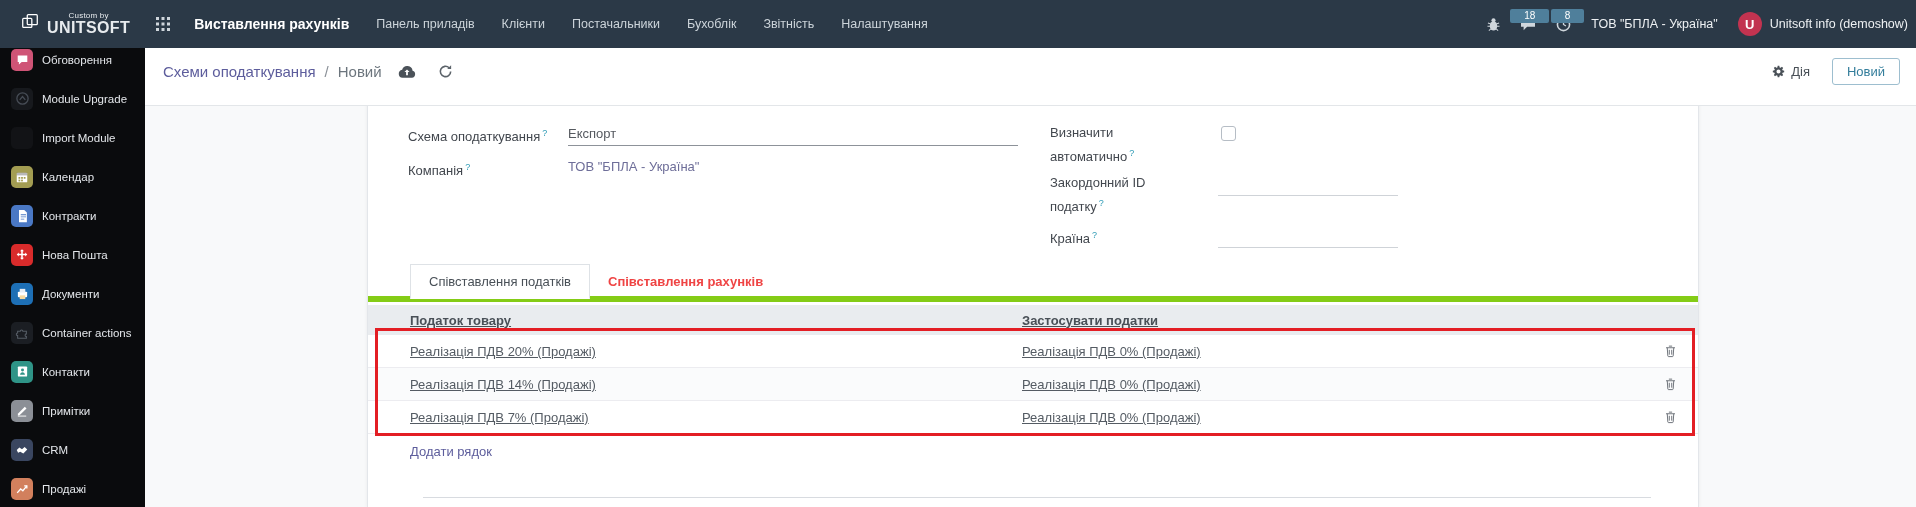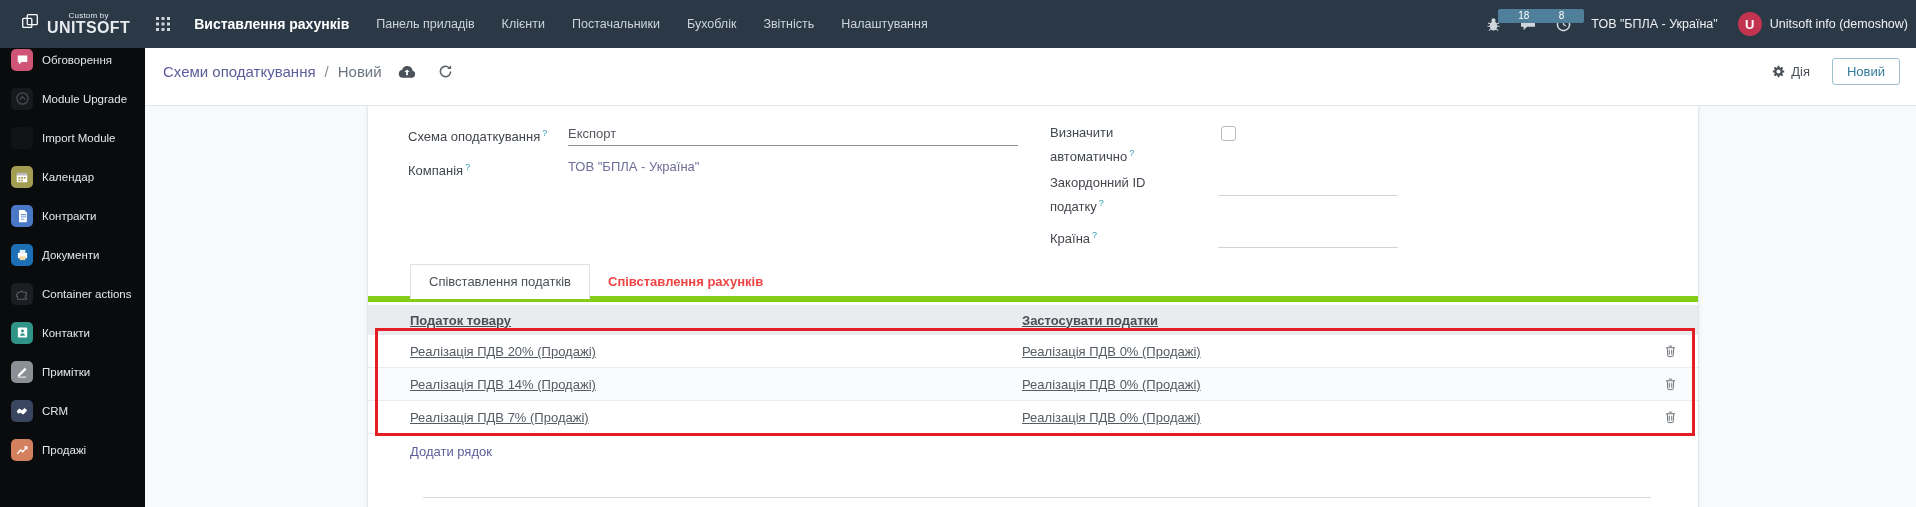--- a/index.html
+++ b/index.html
@@ -13,21 +13,21 @@
   .logo-text { line-height:1; text-align:center; }
   .logo-top { font-size:8px; color:#e7ebee; letter-spacing:.2px; }
   .logo-bottom { font-size:16px; font-weight:bold; letter-spacing:.4px; }
   .apps-grid { margin-left:26px; display:flex; align-items:center; cursor:pointer; }
   .app-title { margin-left:24px; font-size:14px; font-weight:bold; color:#fff; white-space:nowrap; }
   .topmenu { display:flex; gap:27px; margin-left:27px; font-size:12.5px; color:#ccd4da; }
   .topmenu span { cursor:pointer; white-space:nowrap; }
   .topbar-right { margin-left:auto; display:flex; align-items:center; gap:20px; margin-right:8px; }
   .icon-badge { position:relative; display:flex; align-items:center; cursor:pointer; }
   .badge { position:absolute; top:-8px; right:-13px; background:#4f7f9b; color:#fff;
-           font-size:10px; padding:1px 20px; border-radius:2px; line-height:1.2; }
+           font-size:10px; padding:1px 14px; border-radius:2px; line-height:1.2; }
   .tb-company { font-size:12.5px; color:#eef1f3; white-space:nowrap; cursor:pointer; }
   .tb-user { display:flex; align-items:center; gap:8px; cursor:pointer; }
   .avatar { width:24px; height:24px; border-radius:50%; background:#c23350; color:#fff;
             font-size:13px; font-weight:bold; display:flex; align-items:center; justify-content:center; }
   .tb-username { font-size:12.5px; color:#eef1f3; white-space:nowrap; }
 
   
   .sidebar { position:absolute; left:0; top:38px; width:145px; height:502px;
              background:#0a0b0d; z-index:20; padding-top:2px; }
   .side-item { height:39px; display:flex; align-items:center; gap:9px; padding-left:11px; cursor:pointer; }
@@ -201,20 +201,28 @@
   <div class="side-item">
     <span class="tile" style="background-color: rgb(74, 120, 196);">
       <svg width="13" height="14" viewBox="0 0 14 16">
           <path fill="#fff" d="M3 1h6l3 3v11H3z"></path>
           <path fill="#4a78c4" d="M5 6h6v1H5zM5 8.5h6v1H5zM5 11h4v1H5z"></path>
         </svg>
     </span>
     <span class="side-label">Контракти</span>
   </div>
 
+  <div class="side-item">
+    <span class="tile" style="background-color: rgb(217, 43, 43);">
+      <svg width="14" height="14" viewBox="0 0 16 16">
+        <path fill="#fff" d="M8 1.5l2.3 2.3H8.9v2.8h2.8V5.2L14 7.5l-2.3 2.3V8.4H8.9v2.8h1.4L8 13.5l-2.3-2.3h1.4V8.4H4.3v1.4L2 7.5l2.3-2.3v1.4h2.8V3.8H5.7z"></path>
+      </svg>
+    </span>
+    <span class="side-label">Нова Пошта</span>
+  </div>
 
   <div class="side-item">
     <span class="tile" style="background-color: rgb(29, 111, 181);">
       <svg width="13" height="13" viewBox="0 0 14 14">
           <rect x="2" y="5" width="10" height="6" rx="1" fill="#fff"></rect>
           <rect x="4" y="2" width="6" height="4" fill="#e8eef5"></rect>
           <rect x="4" y="9" width="6" height="4" fill="#f6d9a0"></rect>
         </svg>
     </span>
     <span class="side-label">Документи</span>

